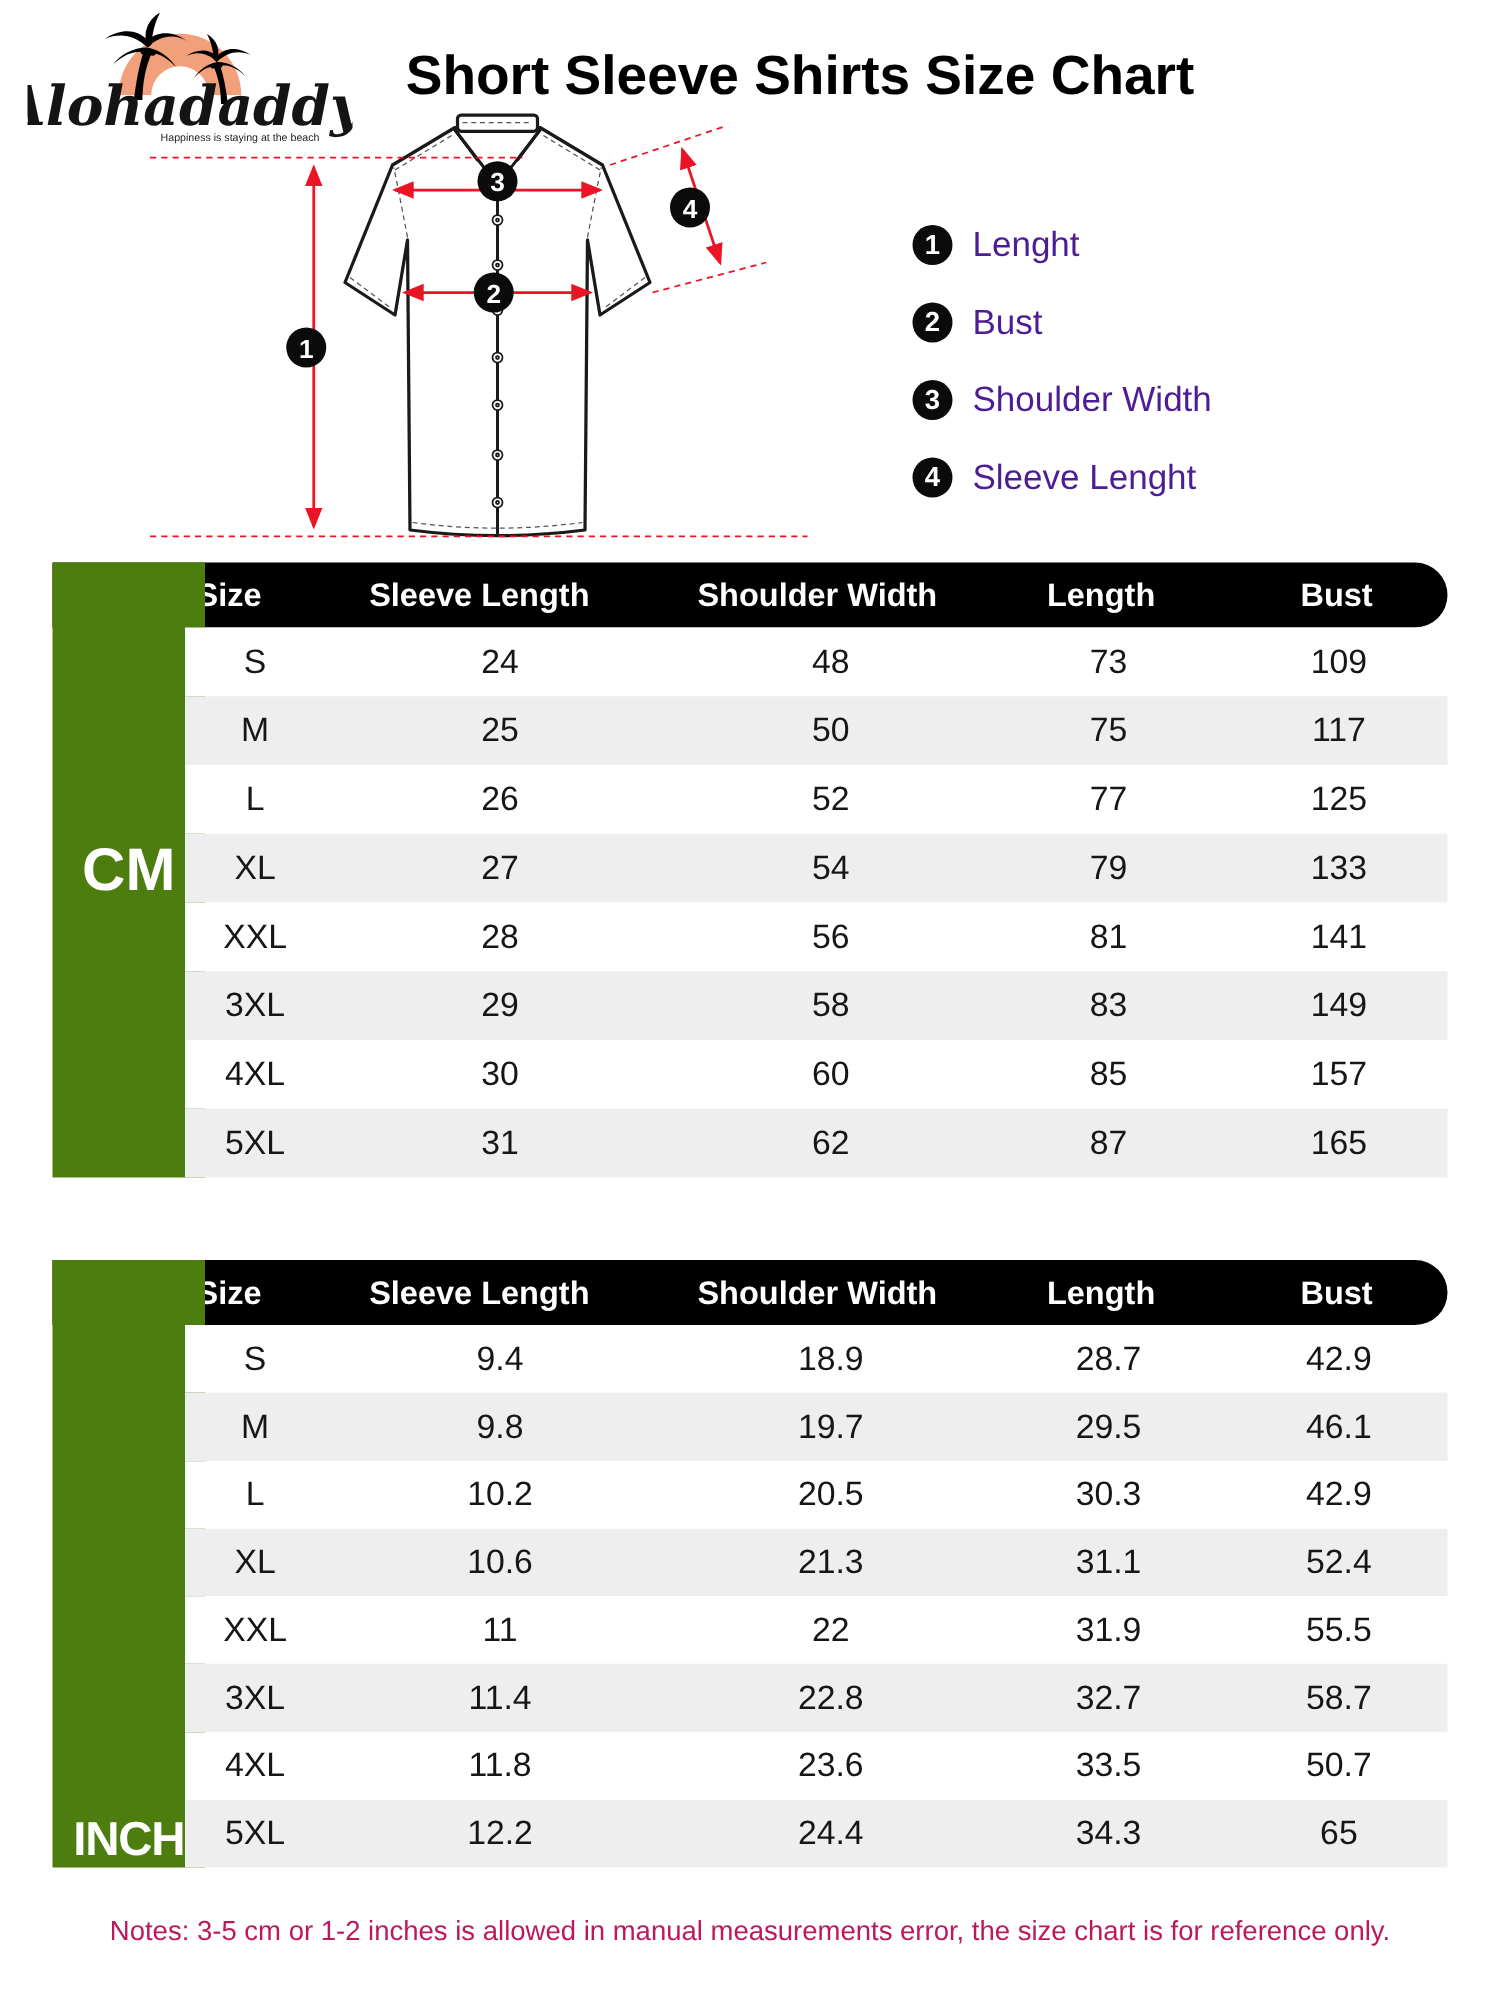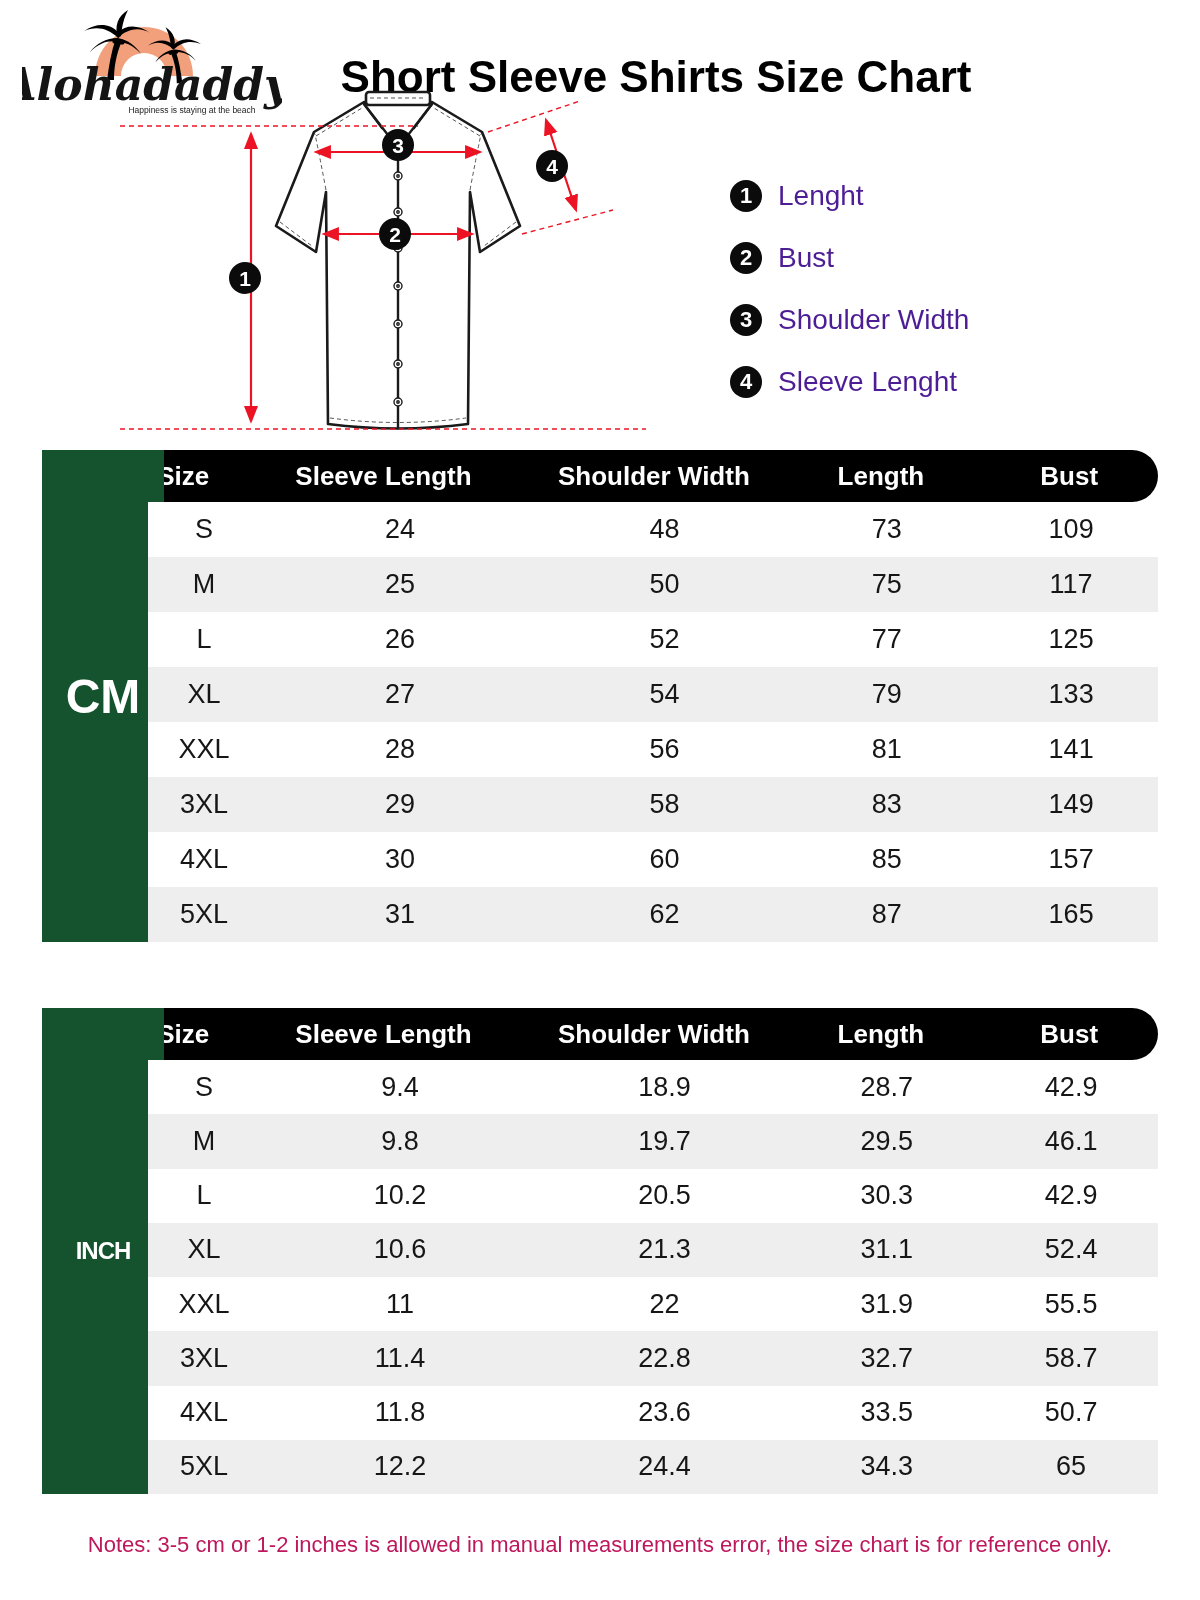--- a/index.html
+++ b/index.html
@@ -4,21 +4,21 @@
 <style>
   html,body{margin:0;padding:0;}
   body{
     width:1200px;height:1600px;position:relative;overflow:hidden;
     background:#ffffff;color:#000;
     font-family:"Liberation Sans", sans-serif;
   }
   
   .logo-wrap{position:absolute;left:22px;top:4px;width:260px;height:118px;}
   .page-title{
-    position:absolute;left:240px;top:36px;width:800px;margin:16px;
+    position:absolute;left:240px;top:36px;width:800px;margin:0;
     font-size:44px;font-weight:bold;text-align:center;letter-spacing:0;
   }
   .logo-script{font-family:"DejaVu Serif", serif;font-style:italic;font-weight:bold;font-size:44px;fill:#141414;}
   .logo-tag{font-size:8.5px;fill:#222;}
   
   .diagram{position:absolute;left:118px;top:88px;}
   .shirt-line{fill:none;stroke:#1a1a1a;stroke-width:2.4;stroke-linejoin:round;stroke-linecap:round;}
   .shirt-fill{fill:#ffffff;stroke:#1a1a1a;stroke-width:2.6;stroke-linejoin:round;}
   .stitch{fill:none;stroke:#555;stroke-width:1;stroke-dasharray:4 3;}
   .m-arrow{stroke:#ec1424;stroke-width:2.2;fill:none;}
@@ -30,26 +30,26 @@
   .legend-item{display:flex;align-items:center;height:36px;margin-bottom:26px;}
   .legend-badge{
     width:32px;height:32px;border-radius:50%;background:#0b0b0b;color:#fff;
     font-weight:bold;font-size:22px;display:flex;align-items:center;justify-content:center;
     margin-right:16px;flex:0 0 32px;
   }
   .legend-label{font-size:28px;color:#4c1d95;text-align:center;}
   
   .size-table{position:absolute;left:42px;width:1116px;background:#fff;}
   .size-table .band{
-    position:absolute;left:0;top:0;bottom:0;width:122px;background:#14532d;
+    position:absolute;left:0;top:0;bottom:0;width:122px;background:#4d7c0f;
     display:flex;align-items:center;justify-content:center;
     color:#fff;font-weight:bold;
   }
   .size-table[data-table="0"] .band{font-size:48px;}
-  .size-table[data-table="1"] .band{font-size:24px;letter-spacing:-1px;}
+  .size-table[data-table="1"] .band{font-size:38px;letter-spacing:-1px;align-items:flex-end;}
   .thead{
     position:absolute;left:0;right:0;top:0;height:52px;background:#000;
     border-radius:0 26px 26px 0;
     padding-left:84px;box-sizing:border-box;
     display:grid;grid-template-columns:11.1% 27.7% 24.7% 19.3% 17.2%;
     align-items:center;text-align:center;
     color:#fff;font-weight:bold;font-size:26px;
   }
   .tbody{position:absolute;left:106px;right:0;top:52px;bottom:0;display:flex;flex-direction:column;}
   .trow{

